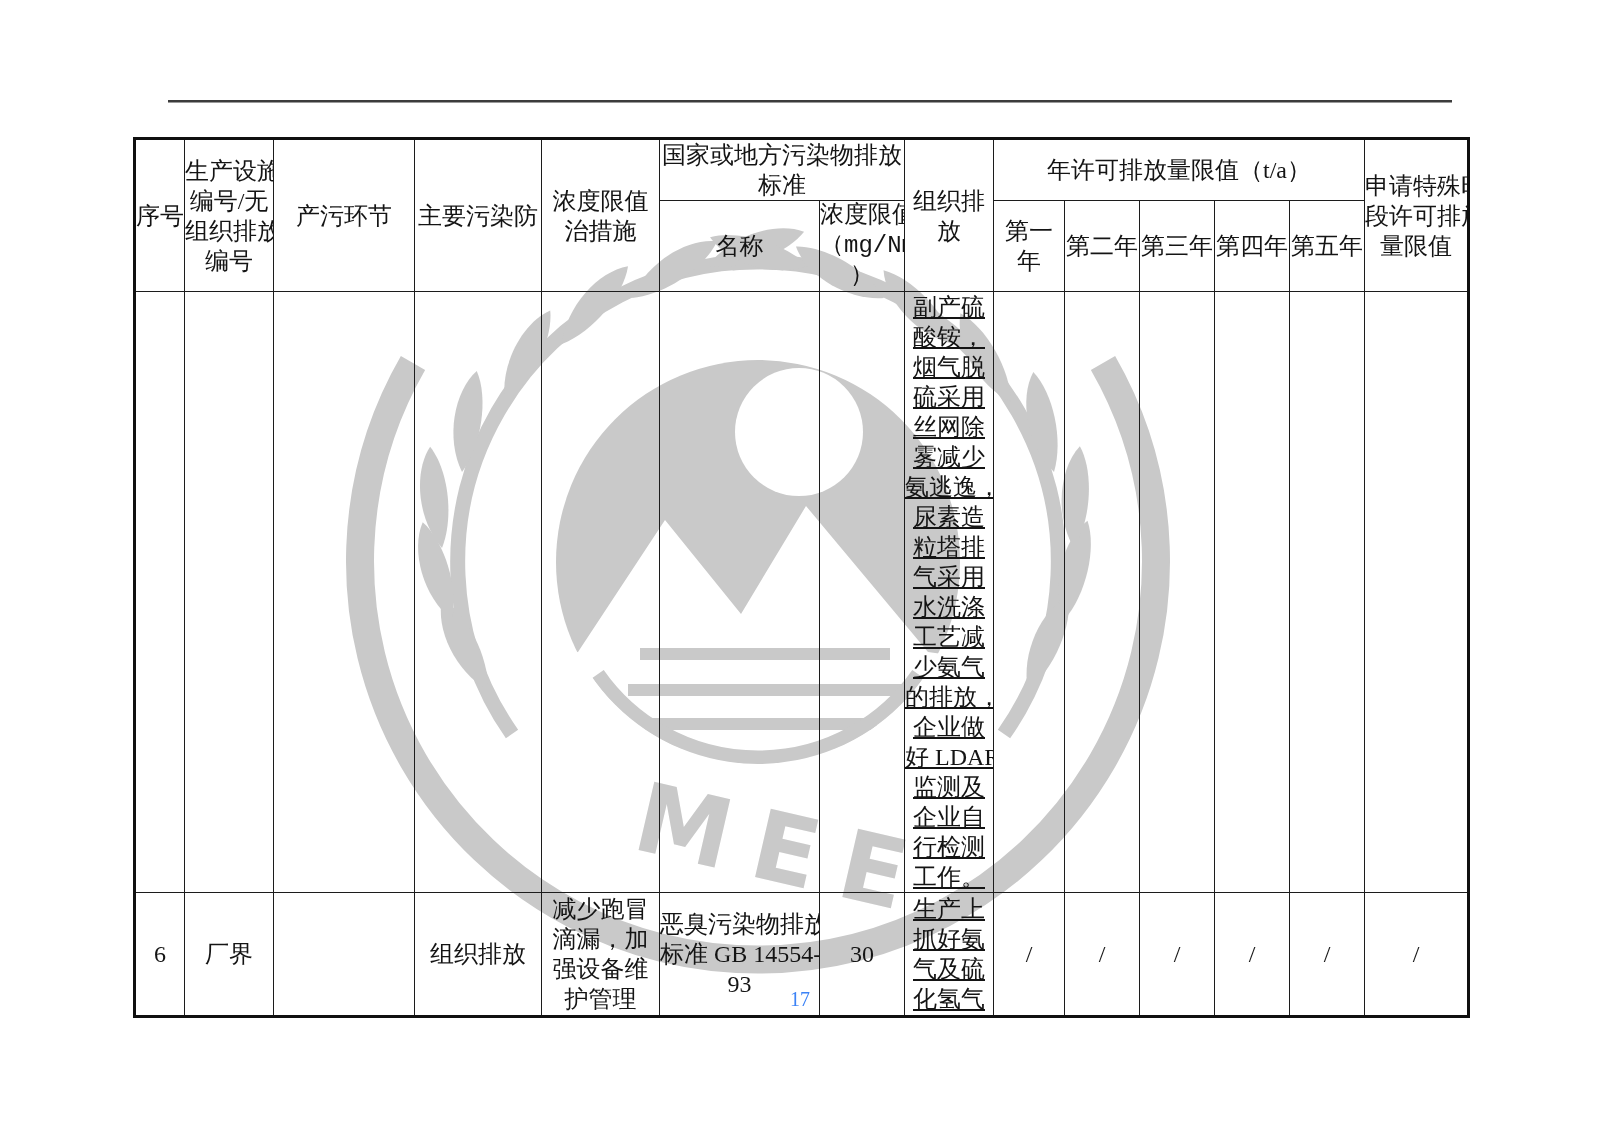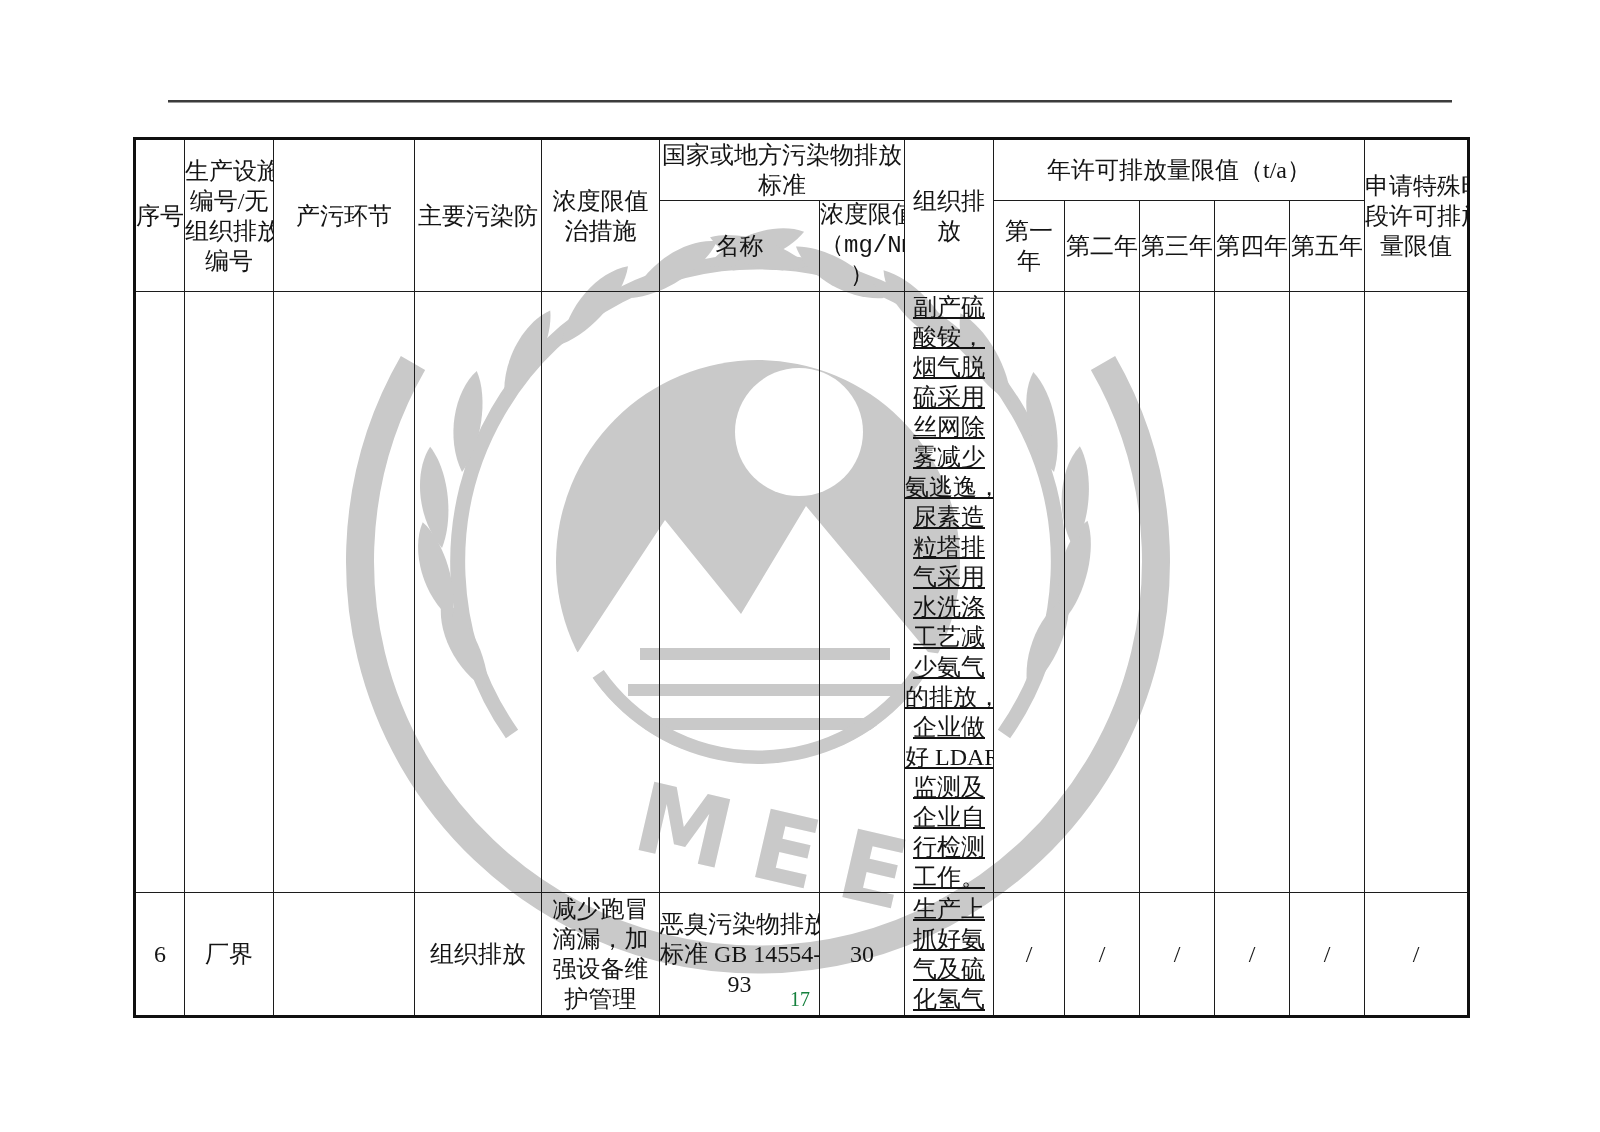--- a/index.html
+++ b/index.html
@@ -13,21 +13,21 @@
   table.permit td{border:1.5px solid #1c1c1c;padding:0;text-align:center;vertical-align:middle;
                   font-size:24px;line-height:30px;color:#141414;overflow:hidden;}
   table.permit{border:3.5px solid #101010;}
   td.hd{font-size:20px;line-height:27px;}
   td.hd-sm{font-size:19px;line-height:24px;font-family:Liberation Mono, monospace;}
   .pre{white-space:pre;}
   td.oth{text-align:left;padding-left:9px;text-decoration:underline;}
   td.name-cell{font-size:21px;line-height:34px;}
   td.meas-cell{font-size:21px;line-height:30px;}
   .pagenum{position:absolute;left:0;top:988px;width:1600px;text-align:center;
-           font-size:20px;color:#15803d;z-index:1;}
+           font-size:20px;color:#3b82f6;z-index:1;}
 </style>
 </head>
 <body>
 
 <div class="page">
 
   <div class="wmwrap">
     <svg id="wm-svg" width="1600" height="1132" viewBox="0 0 1600 1132">
         <g fill="#c9c9c9" stroke="none">
           <path d="M413 363 A398 398 0 1 0 1103 363" fill="none" stroke="#c9c9c9" stroke-width="28"></path>

